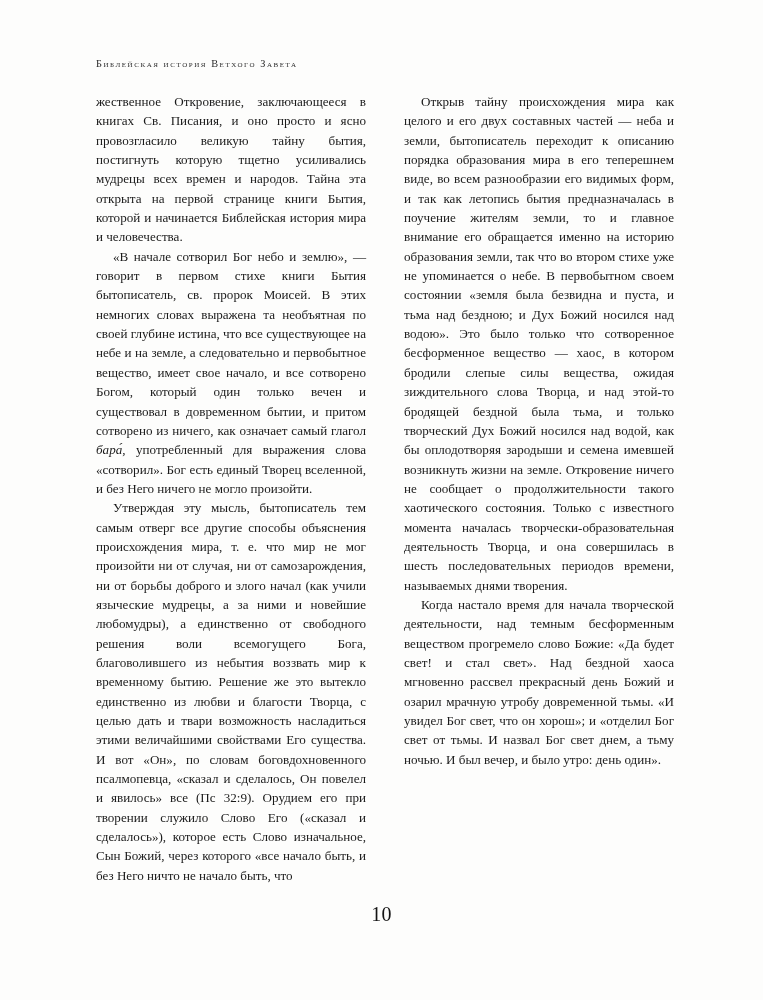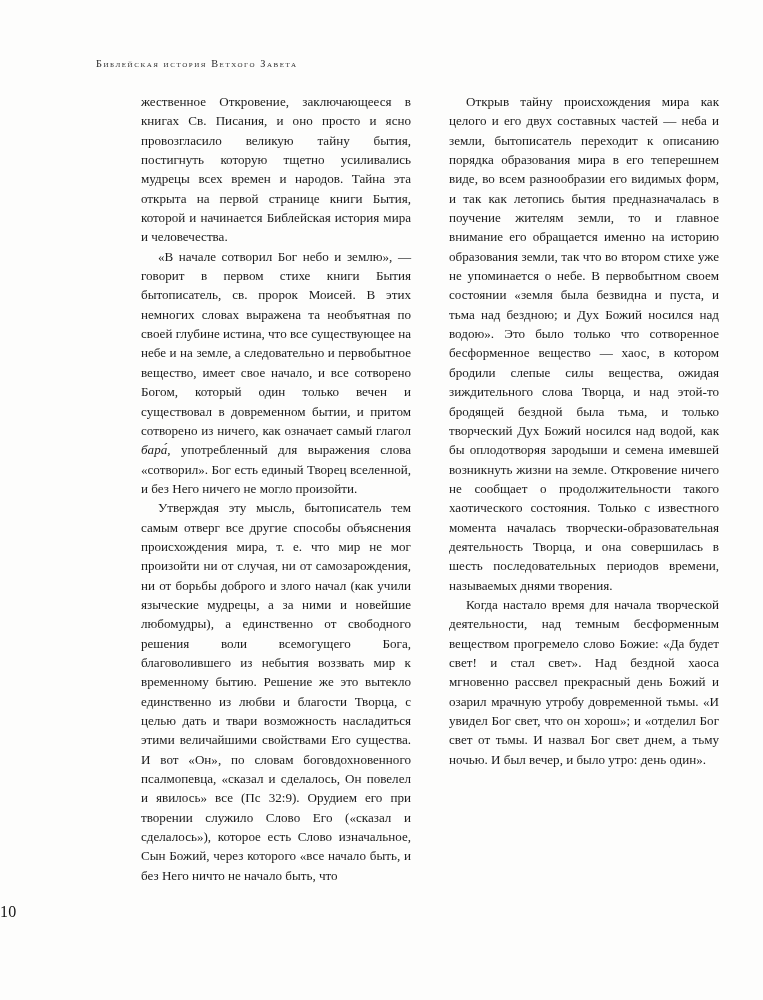--- a/index.html
+++ b/index.html
@@ -43,21 +43,20 @@
   
   .columns {
     position: absolute;
     left: 96px;
     top: 92px;
     width: 578px;
     height: 790px;
     display: flex;
     flex-direction: row;
     justify-content: space-between;
-    margin-left: 45px;
   }
   .col {
     width: 270px;
     font-size: 13.1px;
     line-height: 19.35px;
     text-align: justify;
     text-justify: inter-word;
     hyphens: manual;
     color: #1a1a1a;
   }
@@ -75,22 +74,22 @@
   i, .ital {
     font-style: italic;
   }
 
   
   .folio {
     position: absolute;
     left: 0;
     top: 903px;
     width: 763px;
-    text-align: left;
-    font-size: 16px;
+    text-align: center;
+    font-size: 20px;
     color: #141414;
     letter-spacing: 0.3px;
   }
 </style>
 </head>
 <body>
 
 <div class="page">
 
   <div class="running-head">Библейская история Ветхого Завета</div>

